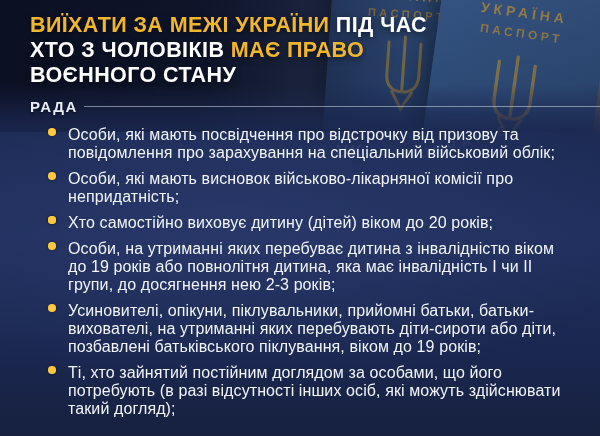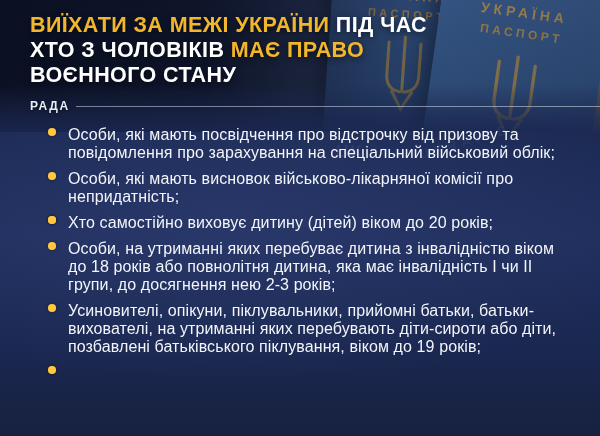--- a/index.html
+++ b/index.html
@@ -71,21 +71,21 @@
     font-weight:bold;font-size:21.5px;line-height:25px;letter-spacing:.4px;
     color:#ffffff;text-shadow:0 2px 6px rgba(0,0,0,.55);
   }
   .headline .yellow{color:#f2b62d;}
   
   .brand-row{
     position:absolute;left:30px;top:99px;right:0;height:14px;
     display:flex;align-items:center;
   }
   .brand-label{
-    color:#e9edf6;font-weight:bold;font-size:12px;letter-spacing:1.6px;
+    color:#e9edf6;font-weight:bold;font-size:15px;letter-spacing:1.6px;
     text-shadow:0 1px 3px rgba(0,0,0,.5);flex:0 0 auto;
   }
   .brand-rule{flex:1 1 auto;height:1px;margin-left:6px;background:rgba(226,233,246,.5);}
   
   .rights-list{
     position:absolute;left:30px;top:126px;width:546px;
     margin:0;padding:0;list-style:none;
   }
   .rights-list li{
     position:relative;padding-left:38px;margin-bottom:8px;
@@ -146,19 +146,19 @@
   <div class="brand-row">
     <span class="brand-label">РАДА</span>
     <span class="brand-rule"></span>
   </div>
 
   <ul class="rights-list">
     <li><span class="bullet"></span><span class="item-text">Особи, які мають посвідчення про відстрочку від призову та повідомлення про зарахування на спеціальний військовий облік;</span></li>
     <li><span class="bullet"></span><span class="item-text">Особи, які мають висновок військово-лікарняної комісії про непридатність;</span></li>
     <li><span class="bullet"></span></li>
     <li><span class="bullet"></span><span class="item-text">Хто самостійно виховує дитину (дітей) віком до 20 років;</span></li>
-    <li><span class="bullet"></span><span class="item-text">Особи, на утриманні яких перебуває дитина з інвалідністю віком до 18 років або повнолітня дитина, яка має інвалідність І чи ІІ групи, до досягнення нею 2-3 років;</span></li>
+    <li><span class="bullet"></span><span class="item-text">Особи, на утриманні яких перебуває дитина з інвалідністю віком до 19 років або повнолітня дитина, яка має інвалідність І чи ІІ групи, до досягнення нею 2-3 років;</span></li>
     <li><span class="bullet"></span><span class="item-text">Усиновителі, опікуни, піклувальники, прийомні батьки, батьки-вихователі, на утриманні яких перебувають діти-сироти або діти, позбавлені батьківського піклування, віком до 19 років;</span></li>
-    <li><span class="bullet"></span></li>
+    <li><span class="bullet"></span><span class="item-text">Ті, хто зайнятий постійним доглядом за особами, що його потребують (в разі відсутності інших осіб, які можуть здійснювати такий догляд);</span></li>
 
   </ul>
 
 </div>
 
 </body></html>

